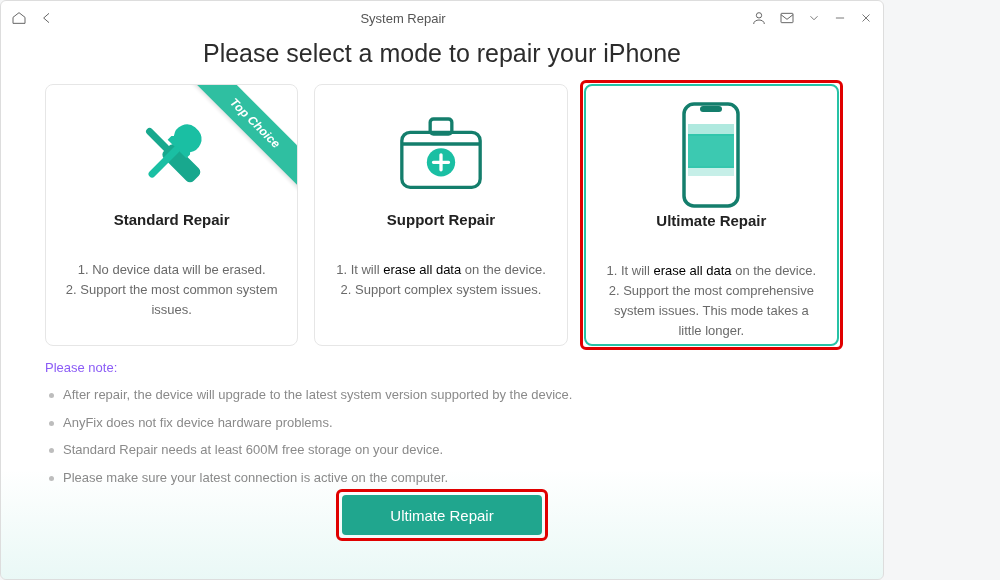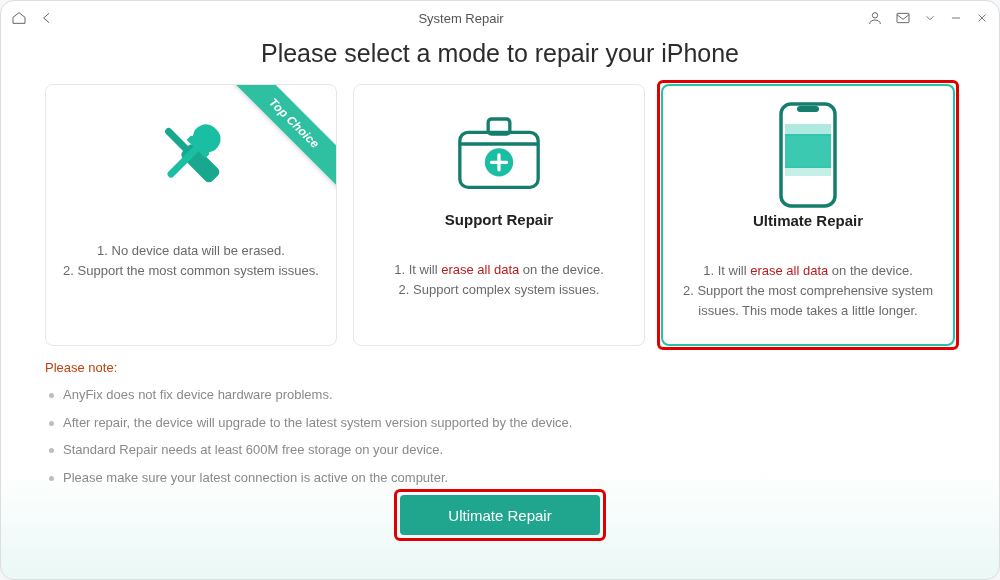--- a/index.html
+++ b/index.html
@@ -4,25 +4,25 @@
   <style>
     * { box-sizing: border-box; margin: 0; padding: 0; }
     body {
       font-family: -apple-system, "Segoe UI", Arial, sans-serif;
       background: #f5f6f7;
       width: 1000px;
       height: 580px;
       overflow: hidden;
     }
     .window {
-      width: 1000px;
+      width: 884px;
       height: 580px;
       background: #fff;
       border: 1px solid #ddd;
-      border-radius: 14px;
+      border-radius: 6px;
       position: relative;
       overflow: hidden;
     }
     .bg-grad {
       position: absolute;
       left: 0; right: 0; bottom: 0; height: 110px;
       background: linear-gradient(0deg, rgba(47,190,167,0.10), rgba(255,255,255,0));
       pointer-events: none;
     }
     
@@ -62,21 +62,21 @@
       position: relative;
       height: 262px;
       cursor: pointer;
     }
     .card.selected { border: 2px solid #26c2a6; }
     .ann { position:absolute; border:3px solid #e00000; border-radius:6px; pointer-events:none; }
     .ann-card { inset:-6px; }
     .card .icon-wrap { height: 110px; display:flex; align-items:center; justify-content:center; }
     .card-title { font-size: 15px; font-weight: 600; color: #222; margin-top: 2px; margin-bottom: 6px; }
     .card-desc { font-size: 13px; color: #6a6a6a; line-height: 1.55; padding: 0 6px; margin-top: 32px; }
-    .erase { color: #b91c1c; }
+    .erase { color: #000000; }
 
     
     .ribbon {
       position: absolute;
       top: 0; right: 0;
       width: 120px; height: 120px;
       overflow: hidden;
       pointer-events: none;
     }
     .ribbon-band {
@@ -89,21 +89,21 @@
       font-size: 12px;
       font-weight: 600;
       font-style: italic;
       padding: 7px 0;
       transform: rotate(45deg);
       box-shadow: 0 2px 4px rgba(0,0,0,0.12);
     }
 
     
     .notes { padding: 14px 44px 0; color: #8a8a8a; font-size: 13px; }
-    .notes-title { margin-bottom: 10px; color: #c2410c; }
+    .notes-title { margin-bottom: 10px; color: #8b5cf6; }
     .notes ul { list-style: none; }
     .notes li { position: relative; padding-left: 18px; margin-bottom: 8px; line-height: 1.5; }
     .notes li::before { content: ""; position: absolute; left: 4px; top: 8px; width:5px; height:5px; background:#bdbdbd; border-radius:50%; }
 
     
     .primary-wrap { position: relative; width: 200px; margin: 6px auto 0; }
     .primary-btn {
       display: block; width: 200px; height: 40px;
       background: #20a68e;
       color: #fff;
@@ -163,20 +163,21 @@
           <g transform="rotate(-45 50 50)">
             <rect x="46" y="10" width="8" height="34" rx="4" fill="#18a88e"></rect>
             <rect x="40" y="41" width="20" height="48" rx="6" fill="#18a88e"></rect>
           </g>
           <g transform="rotate(45 50 50)">
             <path d="M47 10a15 15 0 00-10 24l-2 2v6h30v-6l-2-2a15 15 0 00-10-24h-6z" fill="#1abfa3"></path>
             <rect x="46" y="40" width="8" height="46" rx="4" fill="#1abfa3"></rect>
           </g>
         </svg>
       </div>
+      <div class="card-title">Standard Repair</div>
       <div class="card-desc">
         <div>1. No device data will be erased.</div>
         <div>2. Support the most common system issues.</div>
       </div>
     </div>
 
     <div class="card">
       <div class="icon-wrap">
         <svg width="92" height="80" viewBox="0 0 110 96">
           <rect x="8" y="22" width="94" height="66" rx="10" fill="none" stroke="#147e6c" stroke-width="4"></rect>
@@ -209,22 +210,22 @@
         <div><span>1. It will </span><span class="erase">erase all data</span><span> on the device.</span></div>
         <div>2. Support the most comprehensive system issues. This mode takes a little longer.</div>
       </div>
     </div>
 
   </div>
 
   <div class="notes">
     <div class="notes-title">Please note:</div>
     <ul>
+      <li>After repair, the device will upgrade to the latest system version supported by the device.</li>
       <li>AnyFix does not fix device hardware problems.</li>
-      <li>After repair, the device will upgrade to the latest system version supported by the device.</li>
       <li>Standard Repair needs at least 600M free storage on your device.</li>
       <li>Please make sure your latest connection is active on the computer.</li>
     </ul>
   </div>
 
   <div class="primary-wrap">
     <div class="ann ann-btn"></div>
     <button class="primary-btn">Ultimate Repair</button>
   </div>
 

